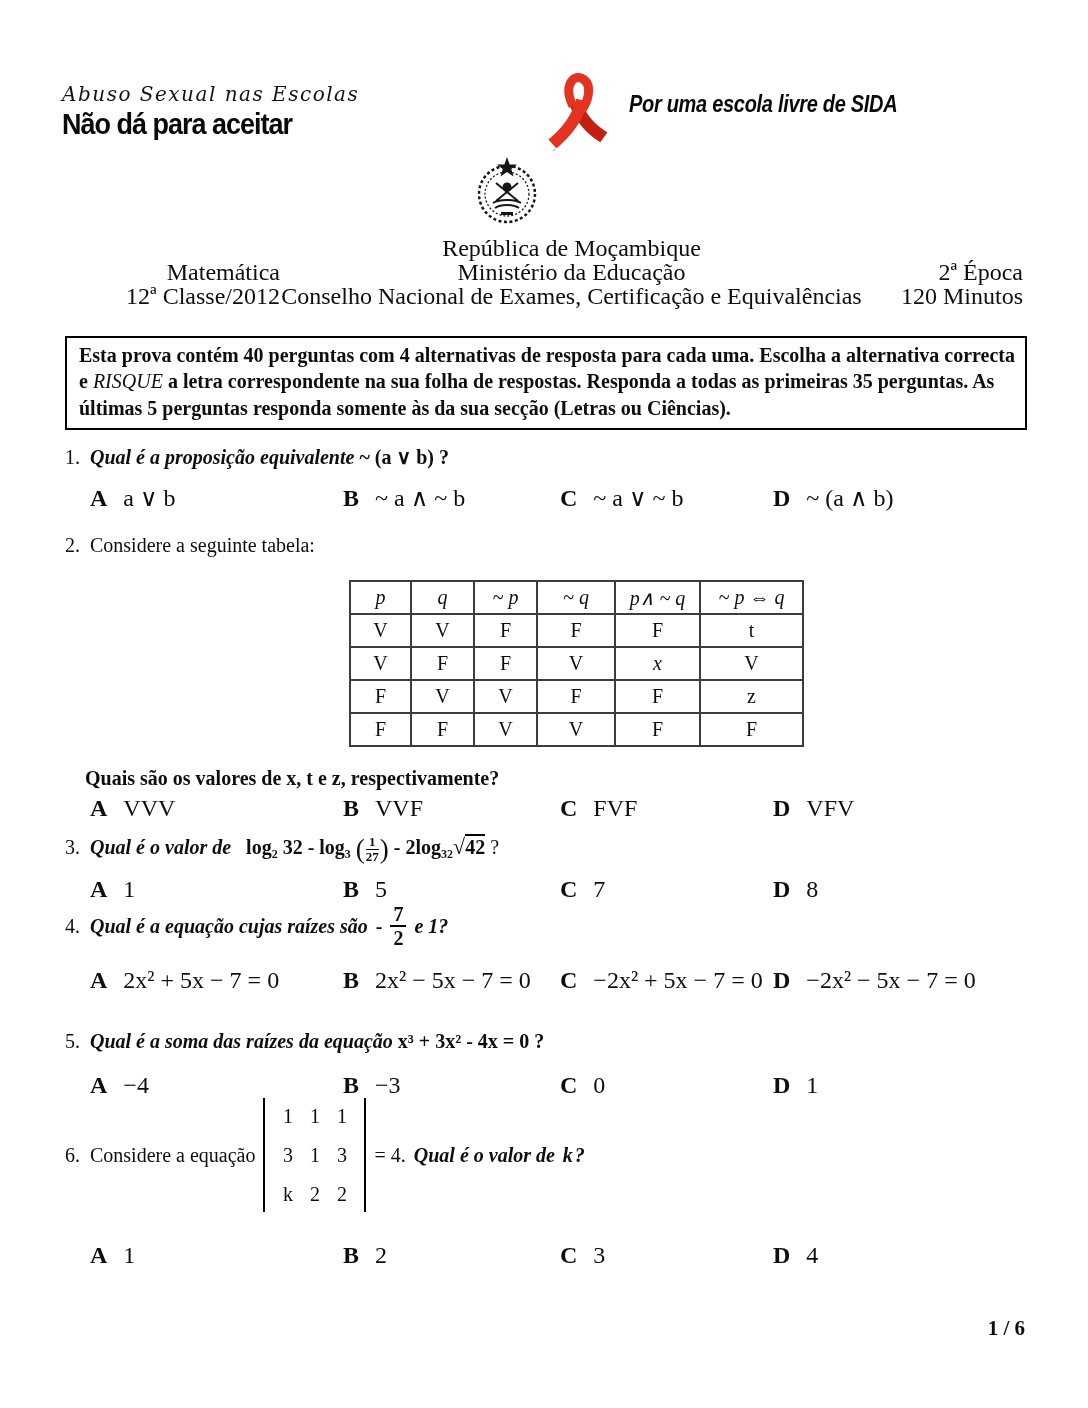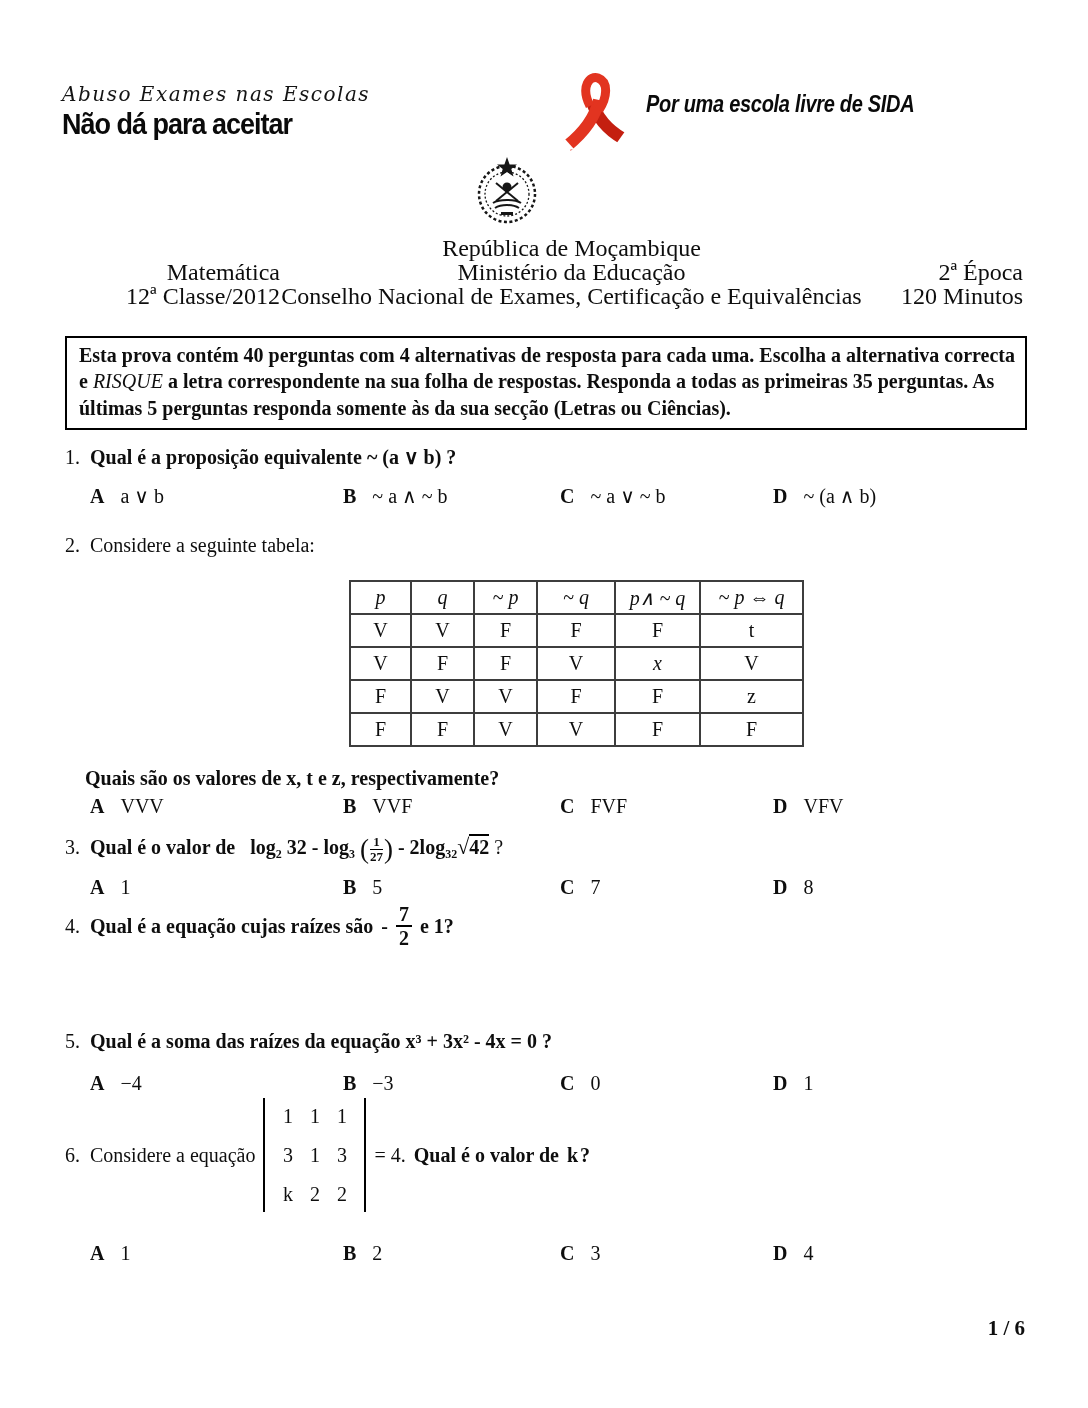--- a/index.html
+++ b/index.html
@@ -5,44 +5,44 @@
   html,body{margin:0;padding:0;background:#ffffff;}
   .page{
     position:relative;width:1088px;height:1408px;background:#ffffff;
     font-family:"Liberation Serif",serif;color:#0e0e0e;font-size:20px;overflow:hidden;
   }
   
   .campaign{position:absolute;left:62px;top:82px;}
   .campaign-script{font-family:"DejaVu Serif",serif;font-style:italic;font-size:20px;letter-spacing:1.5px;color:#141414;}
   .campaign-slogan{font-family:"Liberation Sans",sans-serif;font-weight:700;font-size:27px;letter-spacing:-1px;
     transform:scaleY(1.06);transform-origin:left top;margin-top:3px;color:#0a0a0a;}
-  .ribbon-group{position:absolute;left:552px;top:72px;display:flex;align-items:flex-start;}
+  .ribbon-group{position:absolute;left:535px;top:72px;display:flex;align-items:flex-start;}
   .ribbon-label{font-family:"Liberation Sans",sans-serif;font-weight:700;font-style:italic;font-size:20px;
     letter-spacing:-0.3px;margin:18px 0 0 10px;transform:scaleY(1.2);transform-origin:left top;color:#0a0a0a;}
   
   .emblem{position:absolute;left:475px;top:157px;}
   
   .head{position:absolute;left:65px;top:236px;width:958px;font-weight:400;font-size:24px;}
   .head-row{display:grid;grid-template-columns:215px 1fr 160px;line-height:24px;}
   .h-left{text-align:right;}
   .h-center{text-align:center;}
   .h-right{text-align:right;}
   
   .instr{position:absolute;left:65px;top:336px;width:936px;border:2px solid #000;
     padding:4px 10px 7px 12px;font-weight:700;font-size:20px;line-height:1.32;}
   .emph{font-style:italic;font-weight:400;font-size:20px;line-height:0.9;}
   
   .q{position:absolute;left:65px;width:960px;}
   .stem{font-size:20px;line-height:1.3;}
   .stem-flex{display:flex;align-items:center;gap:8px;}
   .qnum{font-weight:400;margin-right:5px;}
-  .qprompt{font-weight:700;}
+  .qprompt{font-weight:700;font-style:italic;}
   .qmath{font-weight:700;}
   .italic{}
-  .options{display:grid;grid-template-columns:253px 217px 213px 1fr;padding-left:25px;font-size:20px;}
+  .options{display:grid;grid-template-columns:253px 217px 213px 1fr;padding-left:25px;font-size:24px;}
   .opt .letter{font-weight:700;margin-right:16px;}
   .q1-opts{margin-top:14px;}
   
   .tt{border-collapse:collapse;margin:22px 0 0 284px;}
   .tt th,.tt td{border:2px solid #3d3d3d;height:31px;text-align:center;font-weight:400;font-size:20px;padding:0;}
   .tt th{font-style:italic;}
   .b{font-weight:700;}
   .bi{font-weight:700;font-style:italic;}
   .sub-prompt{font-weight:700;margin-top:20px;padding-left:20px;}
   .q2-opts{margin-top:5px;}
@@ -63,21 +63,21 @@
     display:grid;grid-template-columns:repeat(3,27px);row-gap:13px;text-align:center;font-size:20px;}
   .q6-opts{margin-top:30px;}
   .footer{position:absolute;right:63px;top:1316px;font-weight:700;font-size:21px;}
 </style>
 </head>
 <body>
 
 <div class="page">
 
   <div class="campaign">
-    <div class="campaign-script">Abuso Exames nas Escolas</div>
+    <div class="campaign-script">Abuso Sexual nas Escolas</div>
     <div class="campaign-slogan">Não dá para aceitar</div>
   </div>
 
   <div class="ribbon-group">
     <svg width="84" height="82" viewBox="0 0 84 82">
       <path d="M40,30 C46,48 58,59 70,66" stroke="#c41f10" stroke-width="12" fill="none"></path>
       <path d="M47,28 C43,46 30,62 15,74" stroke="#e23420" stroke-width="12" fill="none"></path>
       <path d="M38,34 C28,14 38,3 46,6 C57,10 55,26 47,38" stroke="#e23420" stroke-width="9" fill="none"></path>
       <polygon points="8,80 22,77 12,66" fill="#ffffff"></polygon>
       <polygon points="76,72 64,72 74,58" fill="#ffffff"></polygon>
@@ -225,20 +225,26 @@
     <div class="stem stem-flex">
       <span><span class="qnum">4.</span>
       <span class="qprompt">Qual é a equação cujas raízes são</span></span>
       <span class="qmath">-</span>
       <span class="frac">
           <span class="num">7</span>
           <span class="den">2</span>
         </span>
       <span class="qprompt">e 1?</span>
     </div>
+    <div class="options q4-opts">
+      <span class="opt"><span class="letter">A</span><span class="italic">2x² + 5x − 7 = 0</span></span>
+      <span class="opt"><span class="letter">B</span><span class="italic">2x² − 5x − 7 = 0</span></span>
+      <span class="opt"><span class="letter">C</span><span class="italic">−2x² + 5x − 7 = 0</span></span>
+      <span class="opt"><span class="letter">D</span><span class="italic">−2x² − 5x − 7 = 0</span></span>
+    </div>
   </div>
 
   <div class="q" style="top:1028px;">
     <div class="stem">
       <span class="qnum">5.</span>
       <span class="qprompt">Qual é a soma das raízes da equação</span>
       <span class="qmath italic">x³ + 3x² - 4x = 0 ?</span>
     </div>
     <div class="options q5-opts">
       <span class="opt"><span class="letter">A</span><span>−4</span></span>

